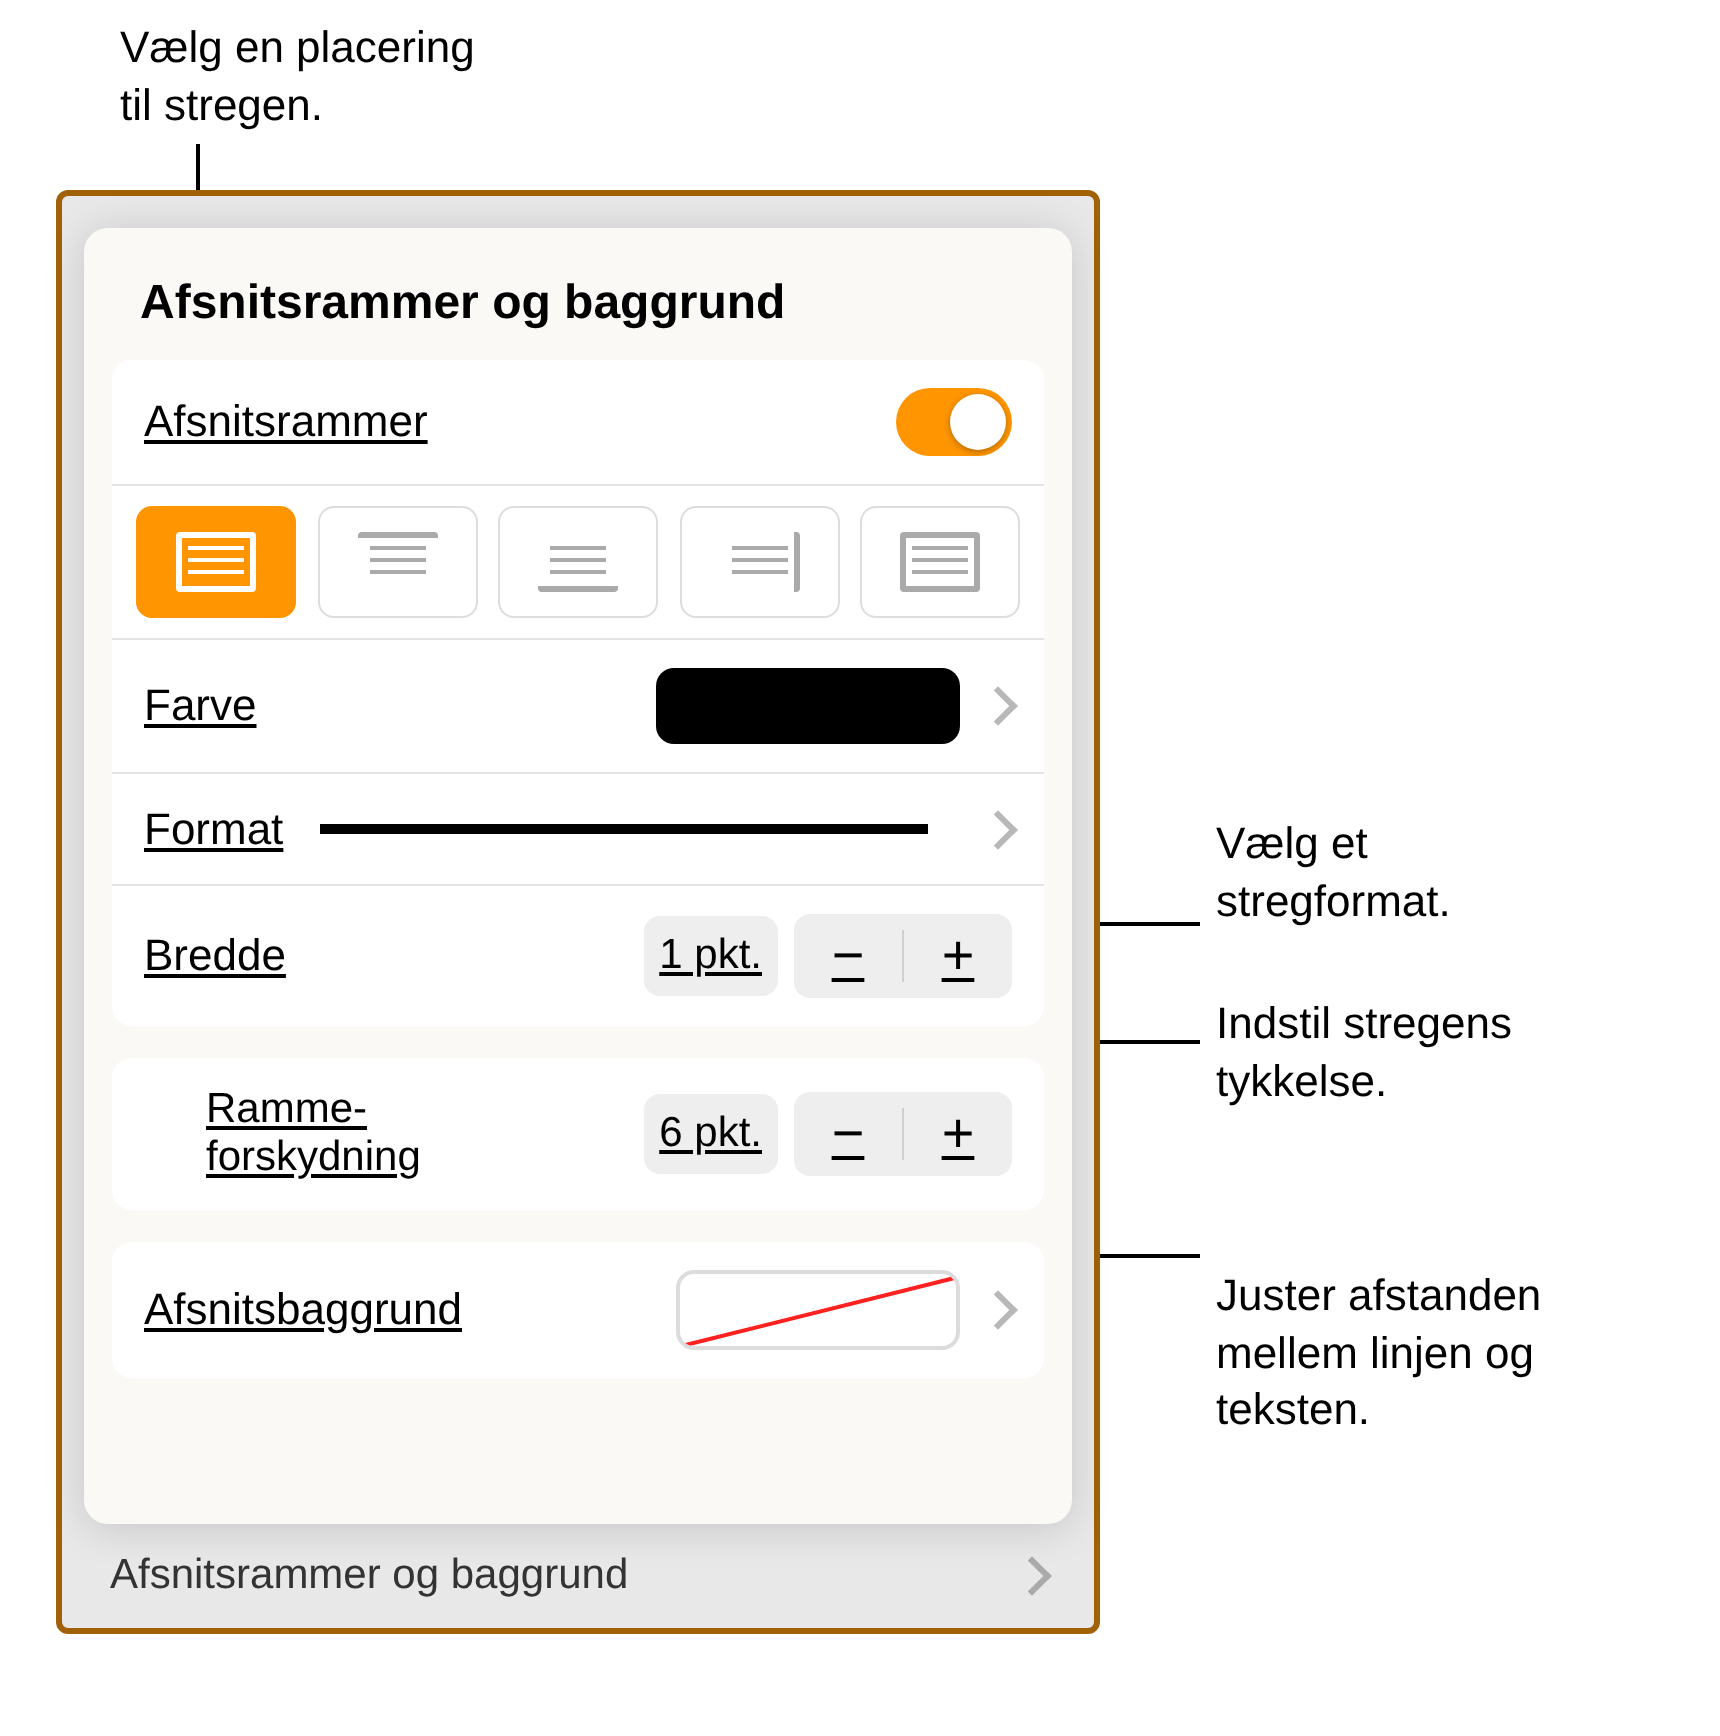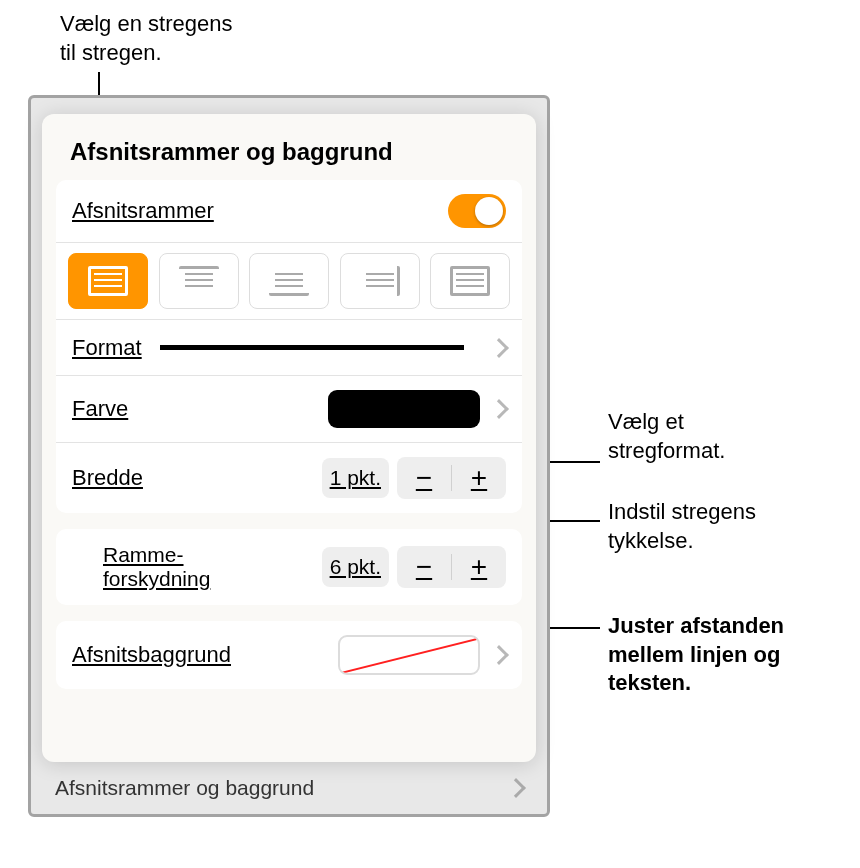--- a/index.html
+++ b/index.html
@@ -20,21 +20,21 @@
     .callout-line {
       position: absolute;
       background: #000;
     }
     .panel-wrapper {
       position: absolute;
       left: 28px;
       top: 95px;
       width: 522px;
       height: 722px;
-      border: 3px solid #a3a3a3;
+      border: 3px solid #a16207;
       border-radius: 6px;
       background: #e8e8e8;
     }
     .panel-inner {
       position: absolute;
       top: 16px;
       left: 11px;
       right: 11px;
       bottom: 52px;
       background: #faf9f6;
@@ -210,33 +210,33 @@
       width: 0;
       height: 0;
       border-left: 14px solid transparent;
       border-right: 14px solid transparent;
       border-top: 14px solid #faf9f6;
     }
   </style>
 </head>
 <body>
 
-<div class="annotation" style="left:60px; top:10px; white-space:pre;">Vælg en stregens
+<div class="annotation" style="left:60px; top:10px; white-space:pre;">Vælg en placering
 til stregen.</div>
 <div class="callout-line" style="left:98px; top:72px; width:2px; height:110px;"></div>
 
 <div class="annotation" style="left:608px; top:408px; white-space:pre;">Vælg et
 stregformat.</div>
 <div class="callout-line" style="left:536px; top:461px; width:64px; height:2px;"></div>
 
 <div class="annotation" style="left:608px; top:498px; white-space:pre;">Indstil stregens
 tykkelse.</div>
 <div class="callout-line" style="left:536px; top:520px; width:64px; height:2px;"></div>
 
-<div class="annotation" style="left:608px; top:612px; white-space:pre;font-weight:bold;">Juster afstanden
+<div class="annotation" style="left:608px; top:634px; white-space:pre;">Juster afstanden
 mellem linjen og
 teksten.</div>
 <div class="callout-line" style="left:536px; top:627px; width:64px; height:2px;"></div>
 
 <div class="panel-wrapper">
 
   <div class="panel-inner">
     <div class="panel-title">Afsnitsrammer og baggrund</div>
 
     <div class="section">
@@ -272,28 +272,28 @@
         </div>
         <div class="border-pos">
           <div class="pos-glyph">
             <div class="frame"></div>
               <div class="lines"></div>
           </div>
         </div>
       </div>
 
       <div class="row">
+        <div class="row-label">Farve</div>
+        <div class="color-swatch"></div>
+        <div class="chevron"></div>
+      </div>
+
+      <div class="row">
         <div class="row-label" style="flex:0 0 auto;">Format</div>
         <div class="format-line"></div>
-        <div class="chevron"></div>
-      </div>
-
-      <div class="row">
-        <div class="row-label">Farve</div>
-        <div class="color-swatch"></div>
         <div class="chevron"></div>
       </div>
 
       <div class="row">
         <div class="row-label">Bredde</div>
         <div class="value-box">1 pkt.</div>
         <div class="stepper">
           <div class="stepper-btn">−</div>
           <div class="stepper-divider"></div>
           <div class="stepper-btn">+</div>

